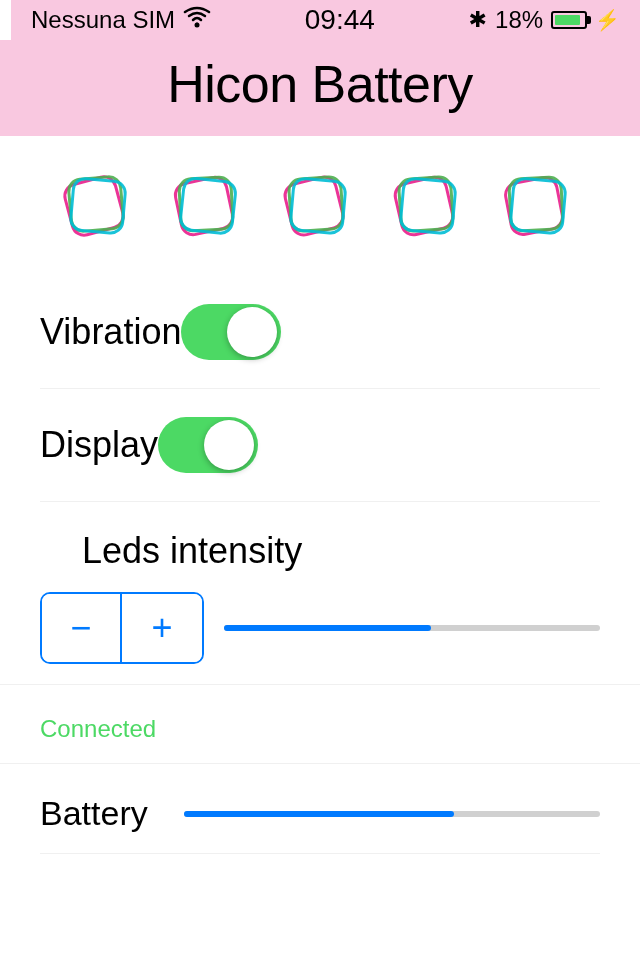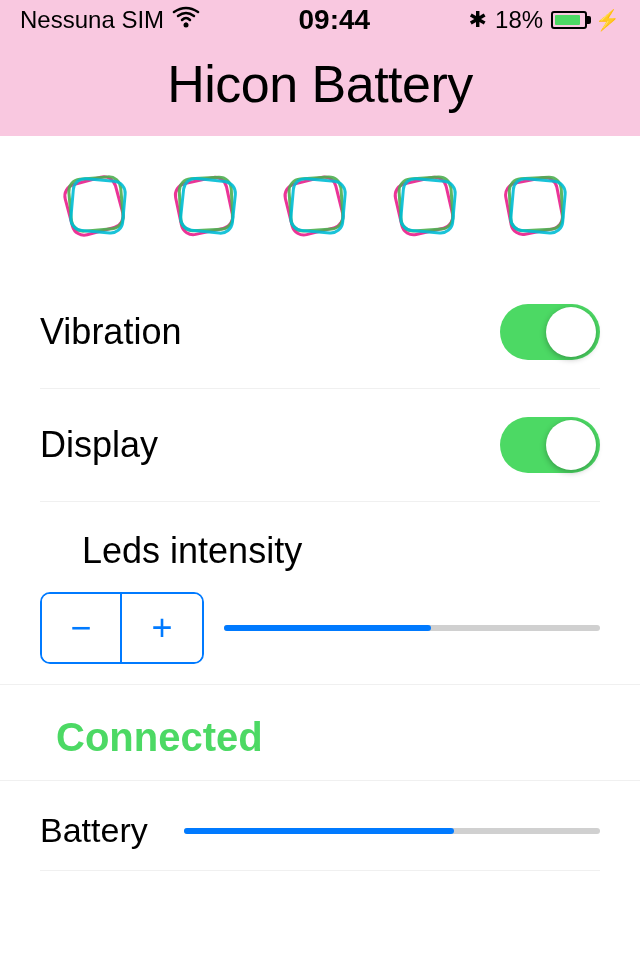--- a/index.html
+++ b/index.html
@@ -16,20 +16,21 @@
     
     .status-bar {
       background: #f9c8e0;
       height: 40px;
       display: flex;
       align-items: center;
       justify-content: space-between;
       padding: 0 20px;
       font-size: 24px;
       font-weight: 500;
+      margin-left: 11px;
     }
     .status-left {
       display: flex;
       align-items: center;
       gap: 8px;
     }
     .status-right {
       display: flex;
       align-items: center;
       gap: 8px;
@@ -70,21 +71,21 @@
     }
 
     
     .settings-section {
       padding: 0 40px;
     }
 
     .setting-row {
       display: flex;
       align-items: center;
-      justify-content: space-between;
+      justify-content: flex-start;
       padding: 28px 0;
       border-bottom: 1px solid #f0f0f0;
     }
 
     .setting-label {
       font-size: 36px;
       color: #000;
       font-weight: 400;
     }
 
@@ -163,24 +164,23 @@
       background: #007aff;
       width: 55%;
     }
 
     
     .connected-section {
       padding: 30px 40px 20px 40px;
       border-bottom: 1px solid #f0f0f0;
     }
     .connected-text {
-      font-size: 40px;
+      font-size: 24px;
       color: #4cd964;
-      font-weight: 700;
-      margin-left: 16px;
+      font-weight: 400;
     }
 
     
     .metrics-section {
       padding: 10px 40px 0 40px;
     }
     .metric-row {
       display: flex;
       align-items: center;
       gap: 24px;
@@ -251,21 +251,21 @@
     <span>
       <svg width="28" height="22" viewBox="0 0 28 22">
         <path d="M14 18 Q14 18 14 18" stroke="#000" stroke-width="3" fill="none" stroke-linecap="round"></path>
         <path d="M10 14 Q14 10 18 14" stroke="#000" stroke-width="2.5" fill="none" stroke-linecap="round"></path>
         <path d="M6 10 Q14 4 22 10" stroke="#000" stroke-width="2.5" fill="none" stroke-linecap="round"></path>
         <path d="M2 6 Q14 -2 26 6" stroke="#000" stroke-width="2.5" fill="none" stroke-linecap="round"></path>
         <circle cx="14" cy="19" r="2.5" fill="#000"></circle>
       </svg>
     </span>
   </div>
-  <span style="font-size:28px; font-weight:700;">09:44</span>
+  <span style="font-size:28px; font-weight:400;">09:44</span>
   <div class="status-right">
     <span style="font-size:22px;">✱</span>
     <span style="font-size:24px;">18%</span>
     <div class="bat-body">
       <div class="bat-fill"></div>
     </div>
     <span style="font-size:20px;">⚡</span>
   </div>
 </div>
 

